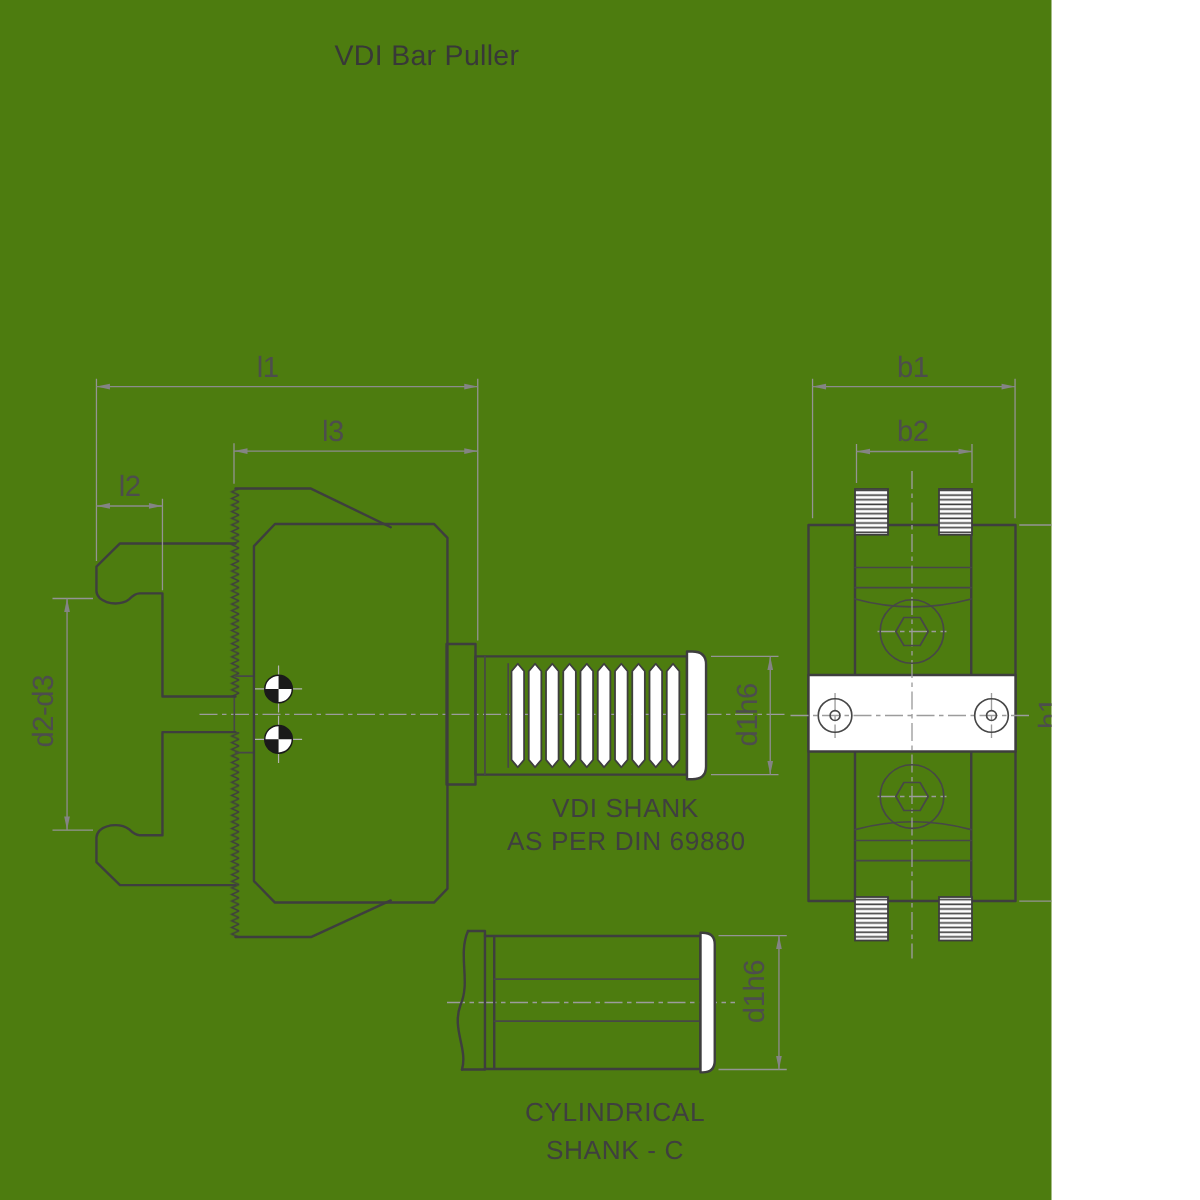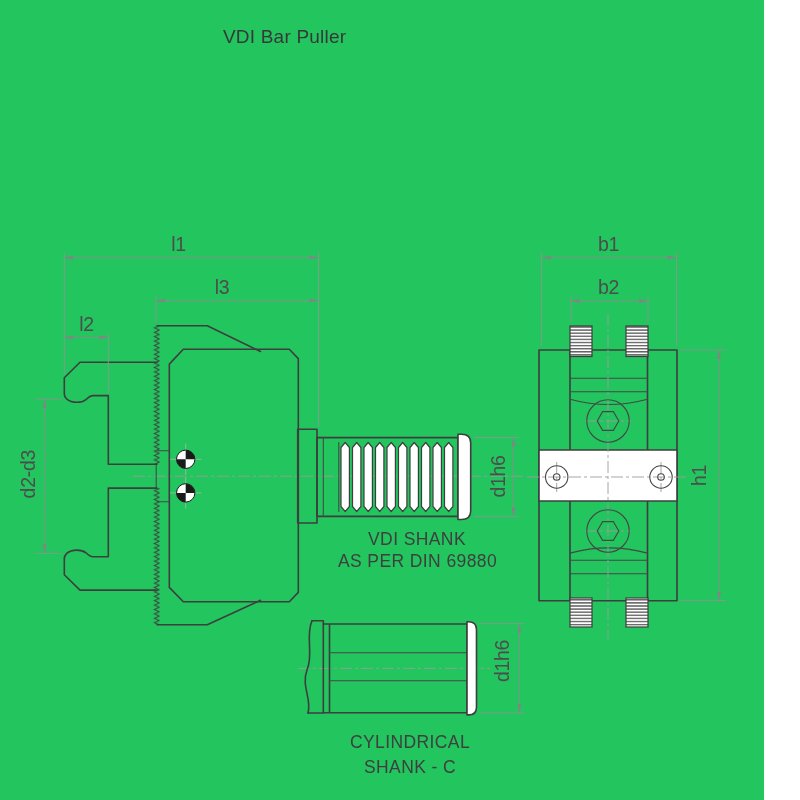--- a/index.html
+++ b/index.html
@@ -1,16 +1,16 @@
 <!DOCTYPE html>
 <html><head>
 <meta charset="utf-8">
 <style>
   html,body{margin:0;padding:0;background:#ffffff;}
-  .canvas{position:relative;width:764px;height:800px;background:#22c55e;overflow:hidden;
+  .canvas{position:relative;width:701px;height:800px;background:#4d7c0f;overflow:hidden;
           font-family:"Liberation Sans", sans-serif;}
   svg{display:block;}
   .obj{stroke:#3e3e3e;stroke-width:1.6;fill:none;stroke-linejoin:round;stroke-linecap:round;}
   .obj2{stroke:#474747;stroke-width:1.1;fill:none;stroke-linejoin:round;stroke-linecap:round;}
   .objw{stroke:#3e3e3e;stroke-width:1.6;fill:#ffffff;stroke-linejoin:round;}
   .dim{stroke:#8c8c8c;stroke-width:0.9;fill:none;}
   .ext{stroke:#949494;stroke-width:0.85;fill:none;}
   .cl{stroke:#9c9c9c;stroke-width:0.9;fill:none;stroke-dasharray:12 3 3 3;}
   .arr{fill:#848484;stroke:none;}
   .lbl{font-size:19.5px;fill:#4d4d4d;letter-spacing:-0.3px;}

